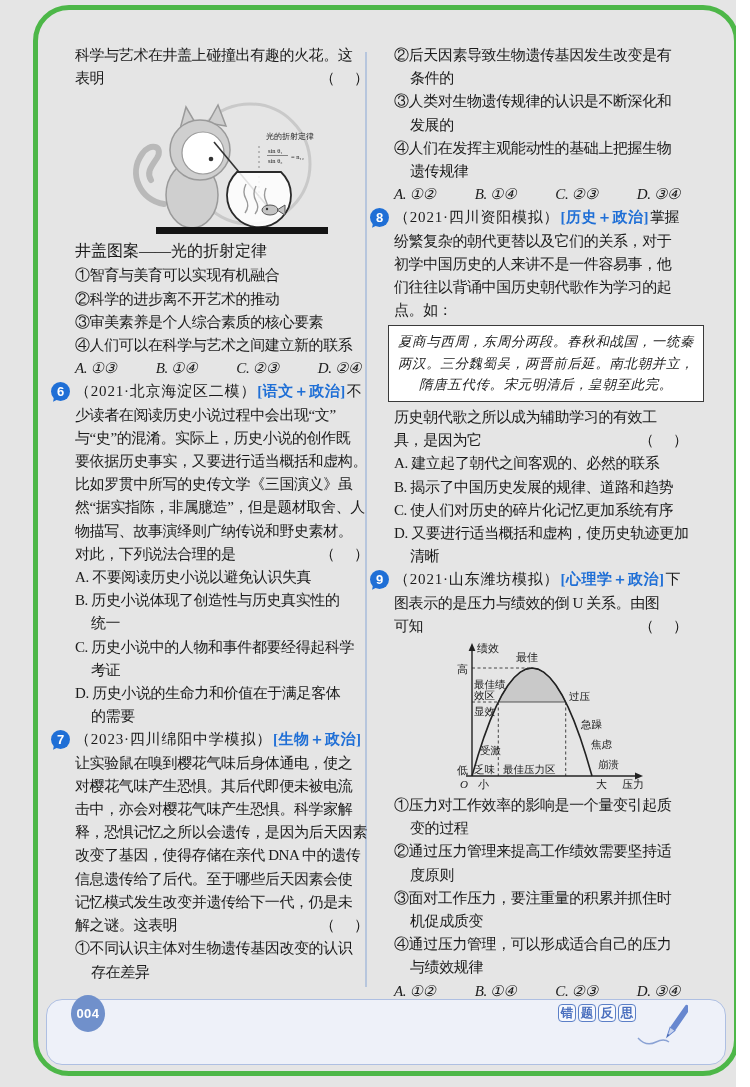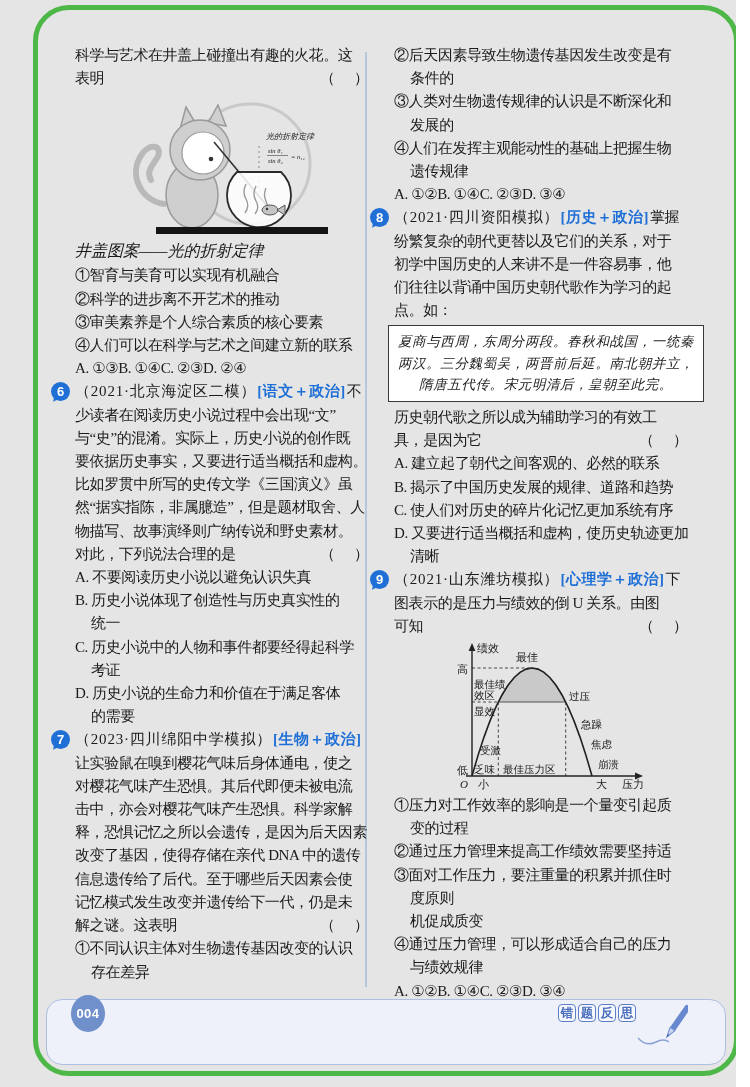--- a/index.html
+++ b/index.html
@@ -8,31 +8,31 @@
   .frame{position:absolute;left:33px;top:5px;width:706px;height:1071px;box-sizing:border-box;
          border:5px solid #4db748;border-radius:36px;}
   .divider{position:absolute;left:365px;top:52px;width:1.5px;height:935px;background:#b7c6dd;}
   .col{position:absolute;top:44px;width:296px;}
   .col-left{left:75px;}
   .col-right{left:394px;}
   .ln{font-size:15px;line-height:23.2px;letter-spacing:-0.4px;white-space:nowrap;}
   .ln.ind{padding-left:16px;}
   .ln.stem{display:flex;justify-content:space-between;}
   .ln.stem .bracket{letter-spacing:2px;}
-  .ln.arow{display:flex;padding-right:10px;}
+  .ln.arow{display:flex;justify-content:space-between;padding-right:10px;font-style:italic;}
   .qhead{position:relative;}
   .qhead .src{letter-spacing:0.8px;}
   .qhead .qtag{color:#1f6fd6;font-weight:bold;font-family:Liberation Serif, serif;
                letter-spacing:0.5px;padding:0 1px;}
   .qbadge{position:absolute;left:-24px;top:2px;width:19px;height:19px;border-radius:50%;
           background:#1f6fd6;color:#fff;font-size:13px;font-weight:bold;line-height:19px;
           text-align:center;font-family:"Liberation Sans",sans-serif;letter-spacing:0;}
   .qbadge::after{content:"";position:absolute;left:0px;bottom:-4px;border:3px solid transparent;
           border-top:6px solid #1f6fd6;transform:rotate(38deg);}
-  .figure{position:relative;height:172px;text-align:center;font-style:italic;}
+  .figure{position:relative;height:172px;text-align:center;}
   .figure svg{display:block;margin:2px auto 0;}
   .caption{font-size:16px;letter-spacing:0;line-height:18px;text-align:left;color:#1b1b1b;}
   .poembox{box-sizing:border-box;width:316px;margin:3px 0 4px -6px;border:1.5px solid #3a3a3a;
            padding:5px 9px;background:#fff;}
   .poembox .ln{font-size:13.5px;font-style:italic;line-height:21.5px;letter-spacing:0.6px;
            font-family:"DejaVu Serif","Liberation Serif",serif;text-align:center;}
   .chartwrap{height:152px;margin:2px 0 2px 52px;}
   .footer-panel{position:absolute;left:46px;top:999px;width:680px;height:66px;box-sizing:border-box;
            background:#eef1f9;border:1.5px solid #aebfe2;border-radius:16px;}
   .page-badge{position:absolute;left:71px;top:995px;width:34px;height:37px;border-radius:50%;
@@ -232,22 +232,22 @@
         <text x="34" y="114" font-size="10.5">受激</text>
         <text x="28" y="133" font-size="10.5">乏味</text>
         <text x="57" y="133" font-size="10.5">最佳压力区</text>
       </svg>
     </div>
 
     <div>
         <div class="ln">①压力对工作效率的影响是一个量变引起质</div>
         <div class="ln ind">变的过程</div>
         <div class="ln">②通过压力管理来提高工作绩效需要坚持适</div>
+        <div class="ln ind">度原则</div>
         <div class="ln">③面对工作压力，要注重量的积累并抓住时</div>
-        <div class="ln ind">度原则</div>
         <div class="ln ind">机促成质变</div>
         <div class="ln">④通过压力管理，可以形成适合自己的压力</div>
         <div class="ln ind">与绩效规律</div>
         <div class="ln arow">
           <span class="ach">A. ①②</span>
           <span class="ach">B. ①④</span>
           <span class="ach">C. ②③</span>
           <span class="ach">D. ③④</span>
         </div>
       </div>

